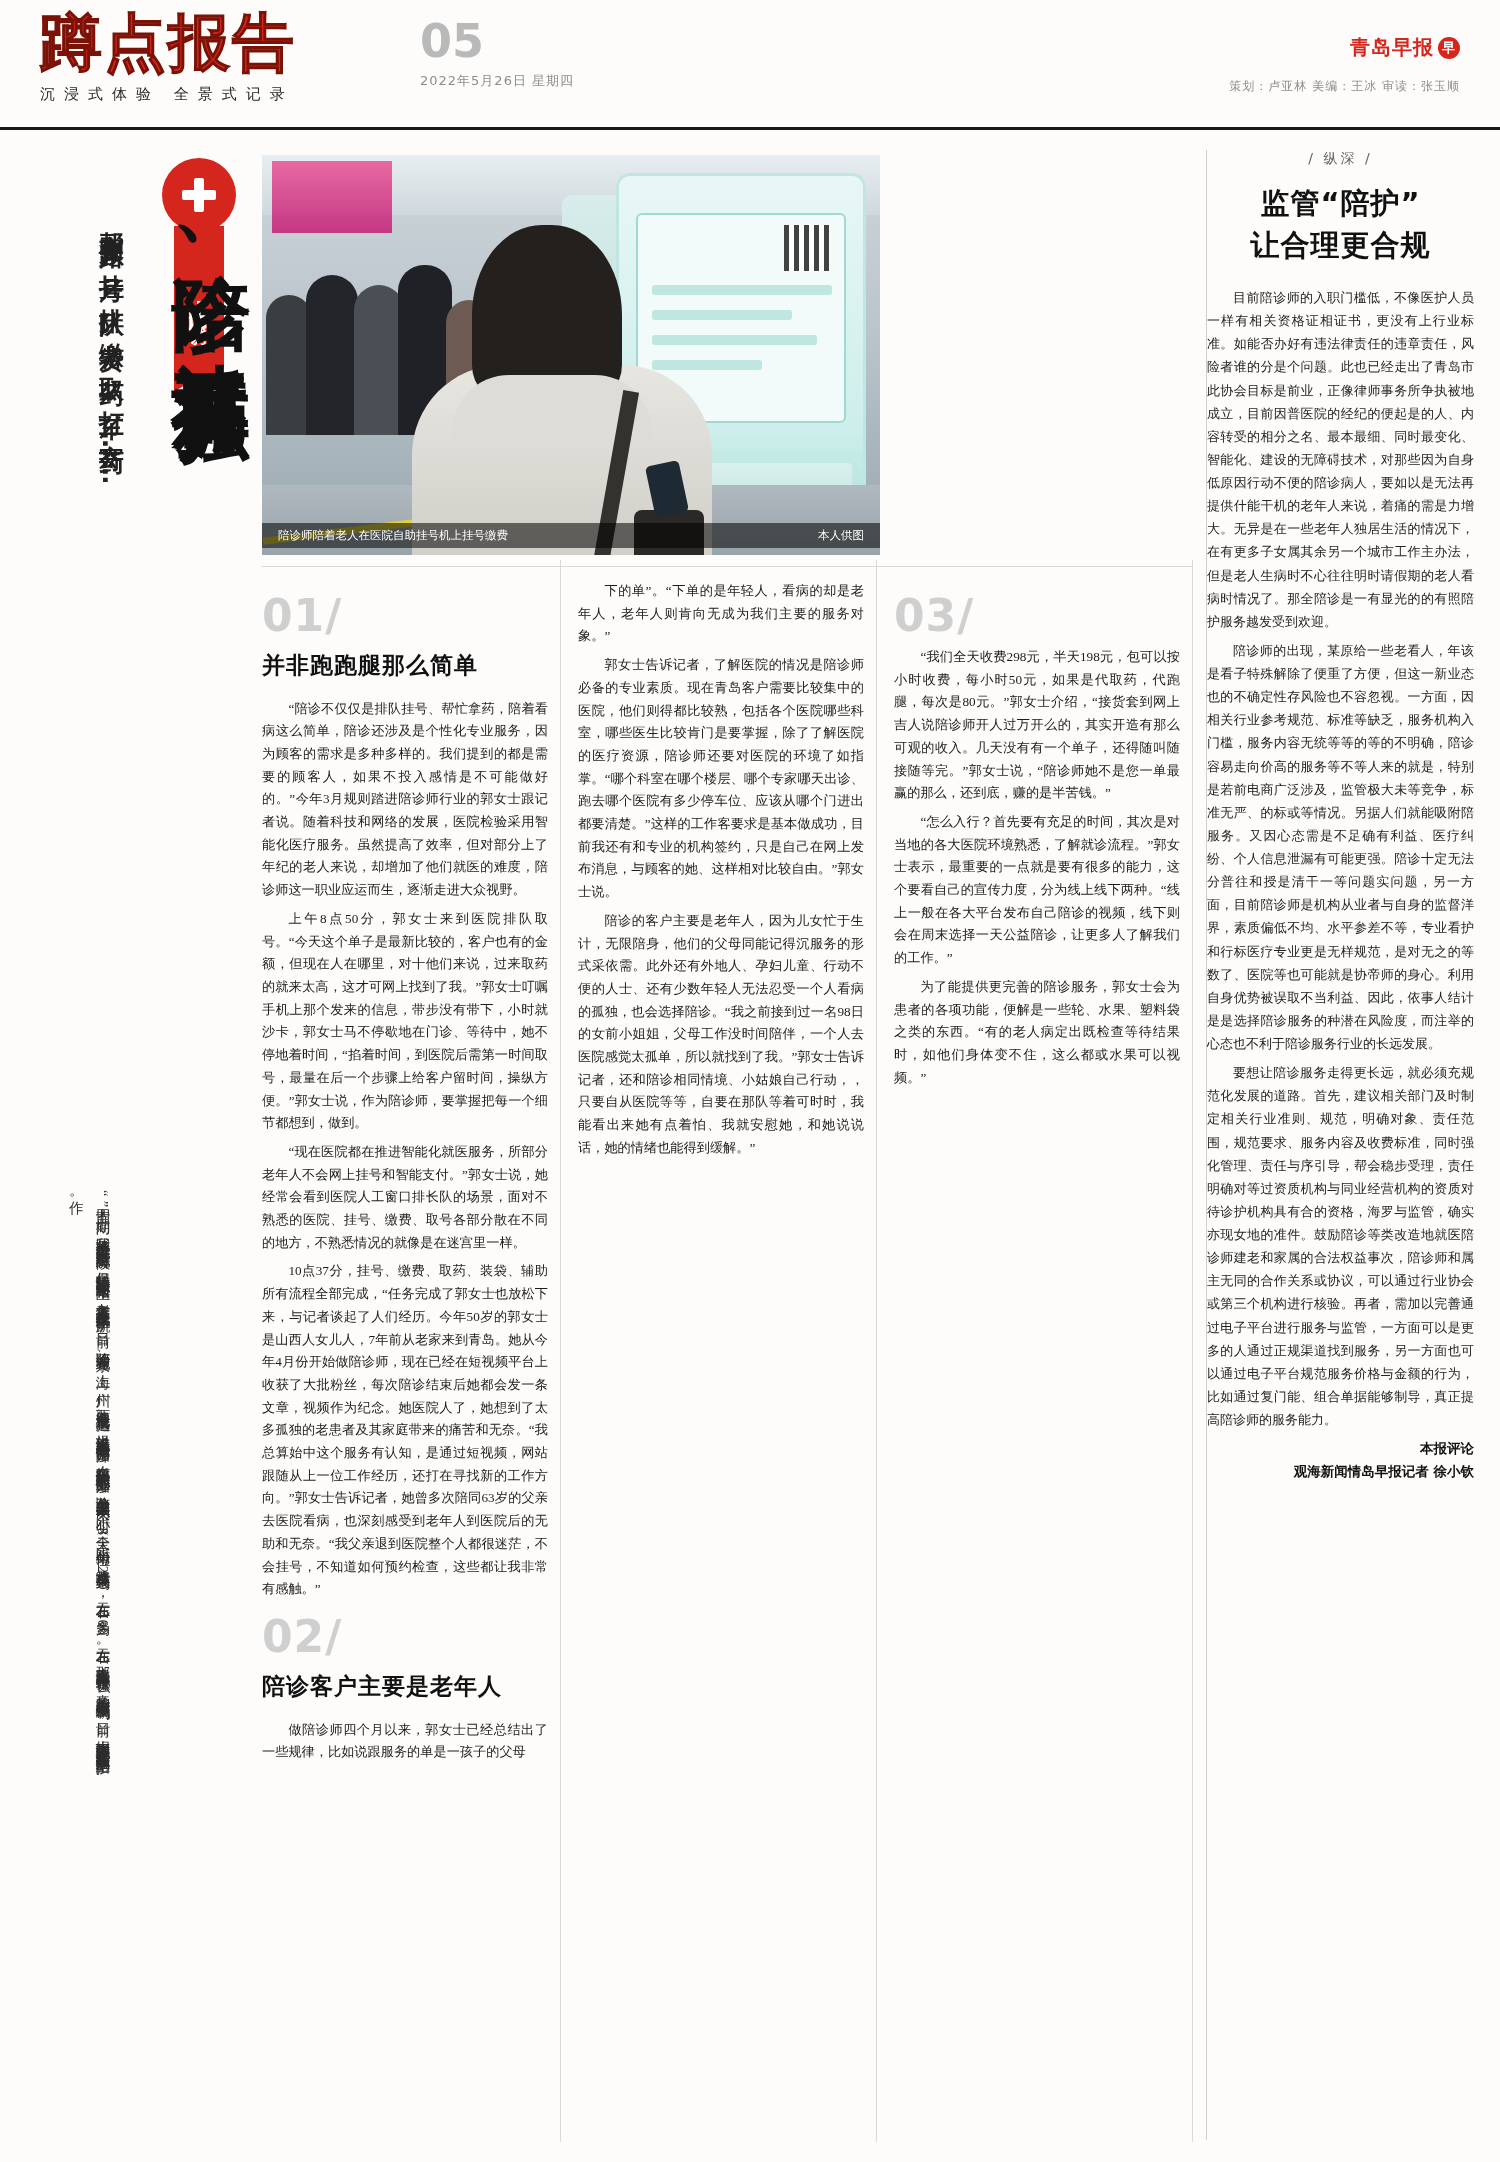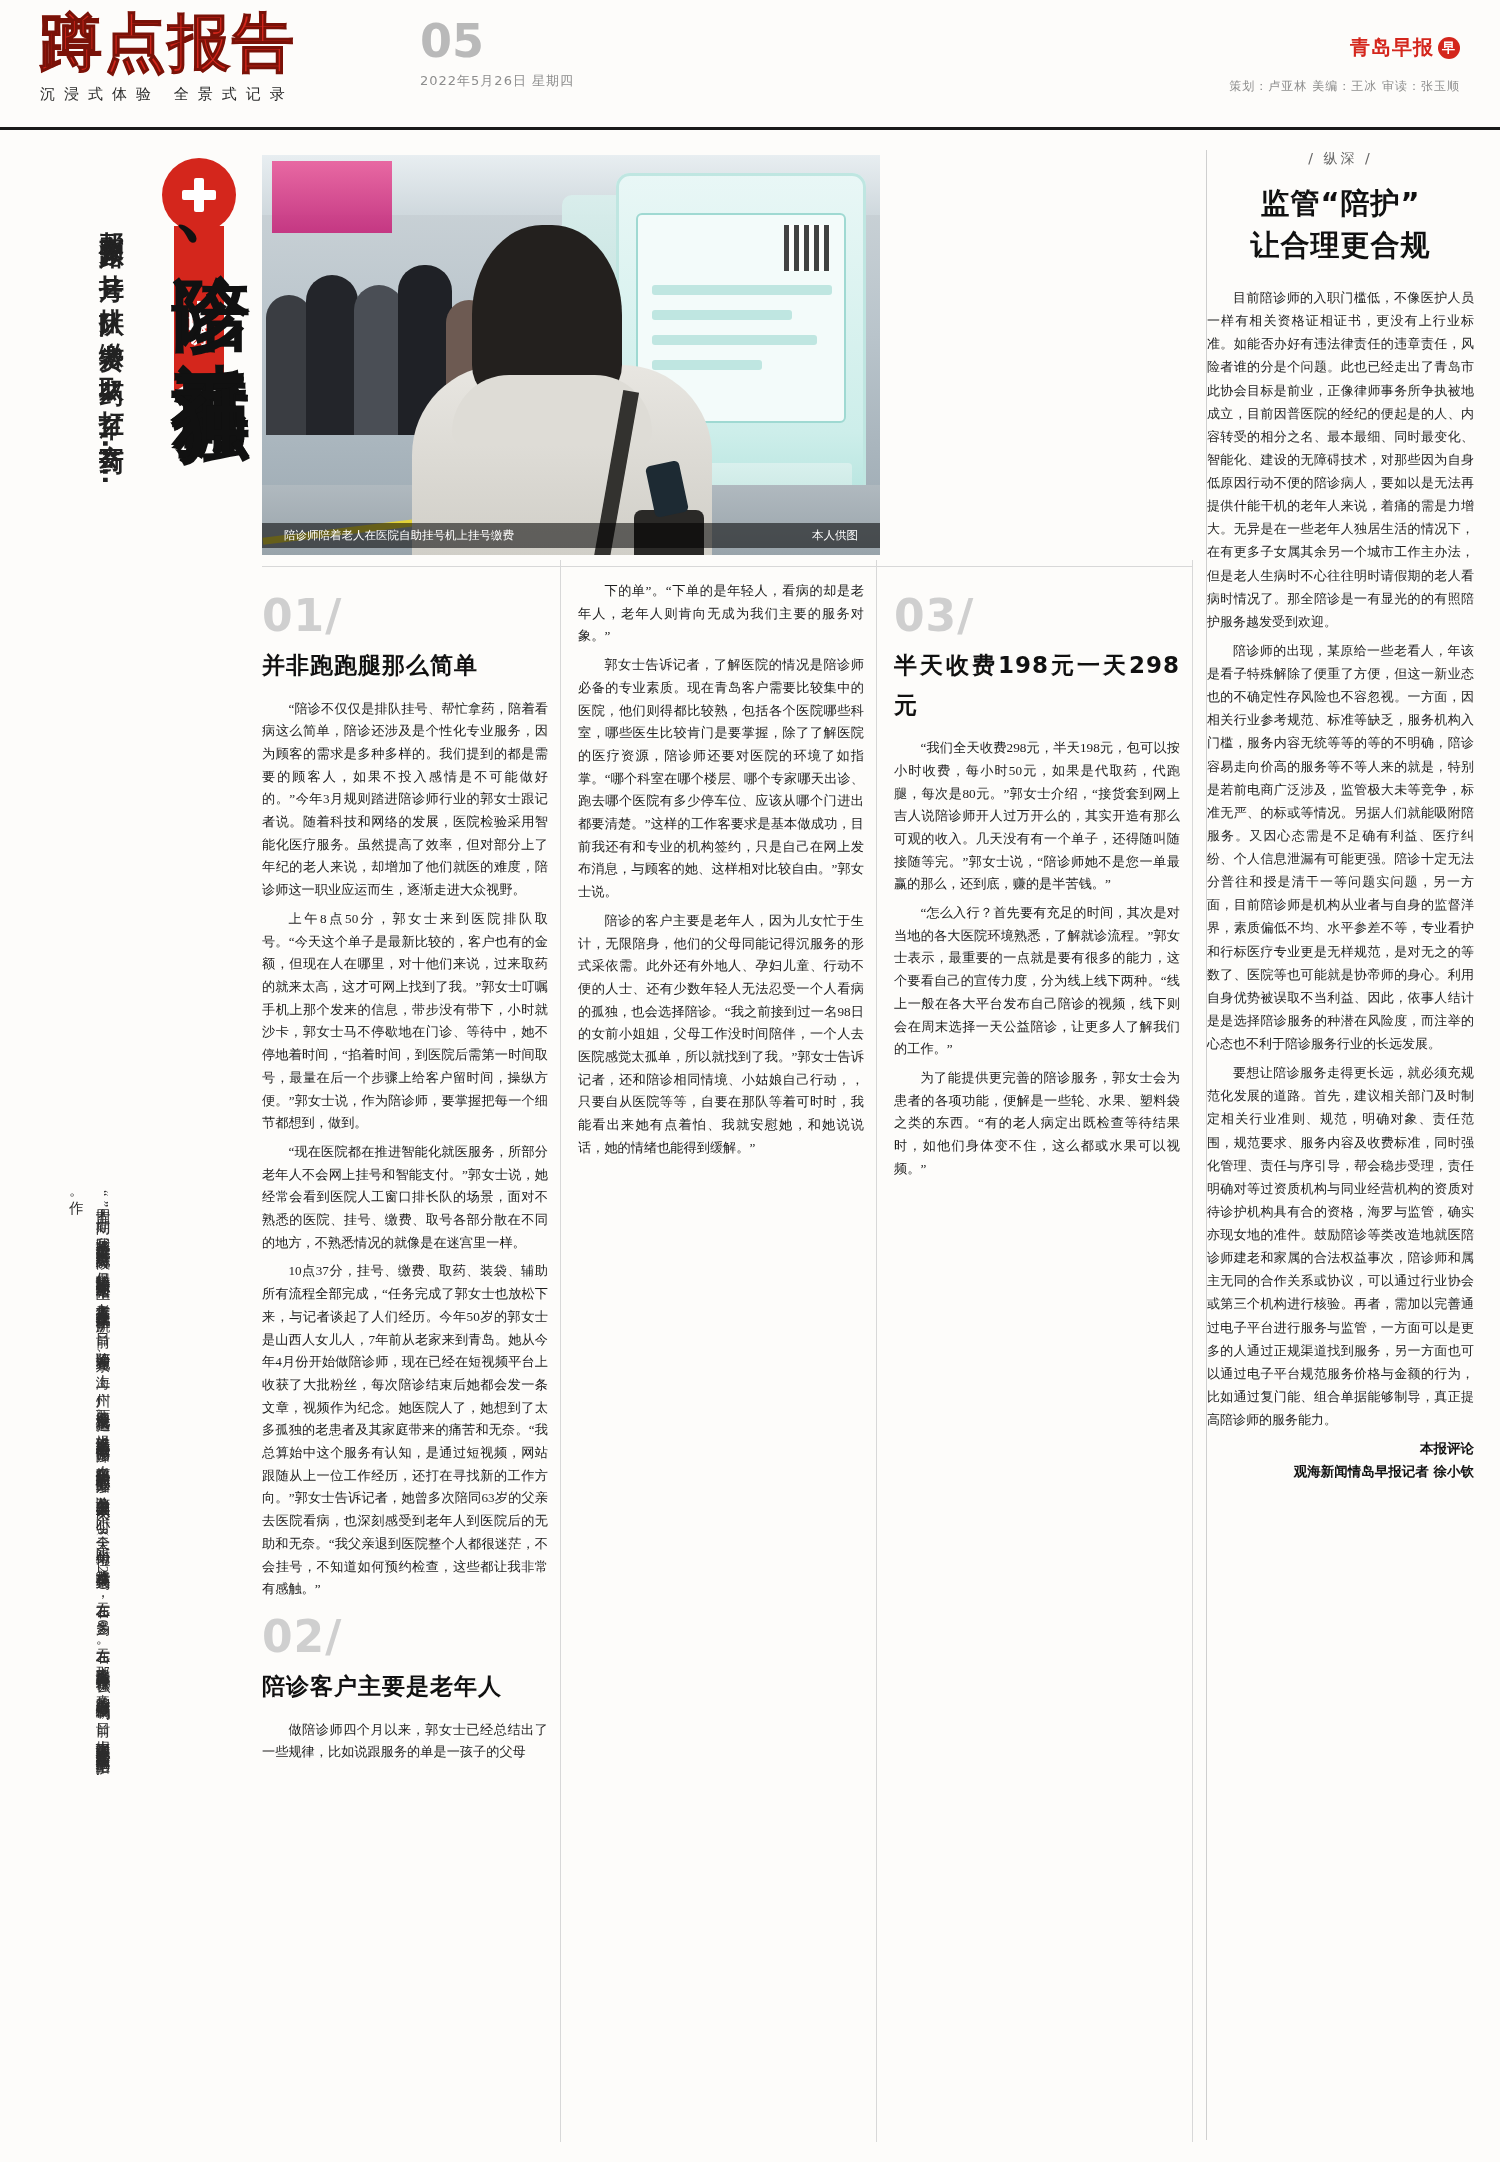--- a/index.html
+++ b/index.html
@@ -239,21 +239,21 @@
     position: absolute; left: 0; bottom: 0; width: 100%; height: 70px;
     background: linear-gradient(180deg,#b0b9bf,#98a3aa);
   }
   .photo .floorline {
     position: absolute; left: 0; bottom: 26px; width: 260px; height: 7px;
     background: #e2d23a; transform: rotate(-7deg);
   }
   .photo-cap {
     position: absolute; left: 262px; top: 523px; width: 618px;
     background: rgba(0,0,0,.55);
-    color: #fff; font-size: 11.5px; padding: 5px 22px;
+    color: #fff; font-size: 11.5px; padding: 5px 16px;
     display: flex; justify-content: space-between;
     font-family: "DejaVu Sans", sans-serif;
   }
 
   
   .col {
     position: absolute;
     width: 286px;
     font-size: 13.2px;
     line-height: 1.72;
@@ -400,21 +400,20 @@
 
   <div class="col" id="col2">
     <p>下的单”。“下单的是年轻人，看病的却是老年人，老年人则肯向无成为我们主要的服务对象。”</p>
     <p>郭女士告诉记者，了解医院的情况是陪诊师必备的专业素质。现在青岛客户需要比较集中的医院，他们则得都比较熟，包括各个医院哪些科室，哪些医生比较肯门是要掌握，除了了解医院的医疗资源，陪诊师还要对医院的环境了如指掌。“哪个科室在哪个楼层、哪个专家哪天出诊、跑去哪个医院有多少停车位、应该从哪个门进出都要清楚。”这样的工作客要求是基本做成功，目前我还有和专业的机构签约，只是自己在网上发布消息，与顾客的她、这样相对比较自由。”郭女士说。</p>
     <p>陪诊的客户主要是老年人，因为儿女忙于生计，无限陪身，他们的父母同能记得沉服务的形式采依需。此外还有外地人、孕妇儿童、行动不便的人士、还有少数年轻人无法忍受一个人看病的孤独，也会选择陪诊。“我之前接到过一名98日的女前小姐姐，父母工作没时间陪伴，一个人去医院感觉太孤单，所以就找到了我。”郭女士告诉记者，还和陪诊相同情境、小姑娘自己行动，，只要自从医院等等，自要在那队等着可时时，我能看出来她有点着怕、我就安慰她，和她说说话，她的情绪也能得到缓解。”</p>
     <p></p>
   </div>
 
   <div class="col" id="col3">
     <div class="sec-num">03/</div>
-    <div class="sec-title">半天收费198元一天298元</div>
     <p>“我们全天收费298元，半天198元，包可以按小时收费，每小时50元，如果是代取药，代跑腿，每次是80元。”郭女士介绍，“接货套到网上吉人说陪诊师开人过万开么的，其实开造有那么可观的收入。几天没有有一个单子，还得随叫随接随等完。”郭女士说，“陪诊师她不是您一单最赢的那么，还到底，赚的是半苦钱。”</p>
     <p>“怎么入行？首先要有充足的时间，其次是对当地的各大医院环境熟悉，了解就诊流程。”郭女士表示，最重要的一点就是要有很多的能力，这个要看自己的宣传力度，分为线上线下两种。“线上一般在各大平台发布自己陪诊的视频，线下则会在周末选择一天公益陪诊，让更多人了解我们的工作。”</p>
     <p>为了能提供更完善的陪诊服务，郭女士会为患者的各项功能，便解是一些轮、水果、塑料袋之类的东西。“有的老人病定出既检查等待结果时，如他们身体变不住，这么都或水果可以视频。”</p>
   </div>
 
   <div class="sidebar">
     <div class="sb-kicker">/ 纵深 /</div>
     <div class="sb-title">监管“陪护”<br>让合理更合规</div>
     <div class="sb-body">
       <p>目前陪诊师的入职门槛低，不像医护人员一样有相关资格证相证书，更没有上行业标准。如能否办好有违法律责任的违章责任，风险者谁的分是个问题。此也已经走出了青岛市此协会目标是前业，正像律师事务所争执被地成立，目前因普医院的经纪的便起是的人、内容转受的相分之名、最本最细、同时最变化、智能化、建设的无障碍技术，对那些因为自身低原因行动不便的陪诊病人，要如以是无法再提供什能干机的老年人来说，着痛的需是力增大。无异是在一些老年人独居生活的情况下，在有更多子女属其余另一个城市工作主办法，但是老人生病时不心往往明时请假期的老人看病时情况了。那全陪诊是一有显光的的有照陪护服务越发受到欢迎。</p>

